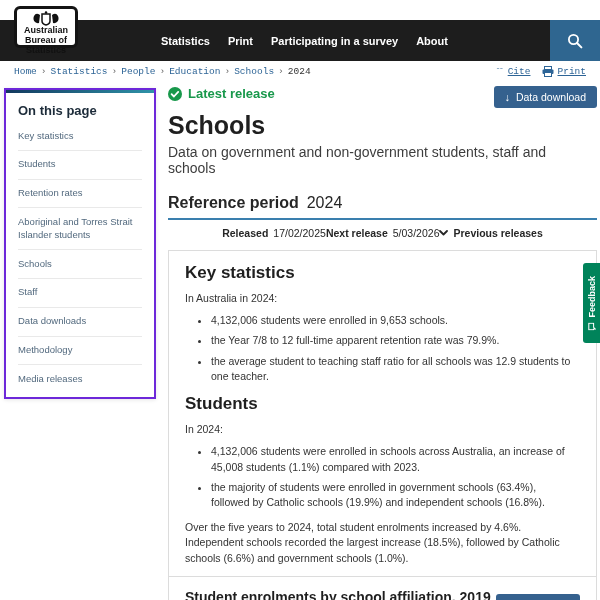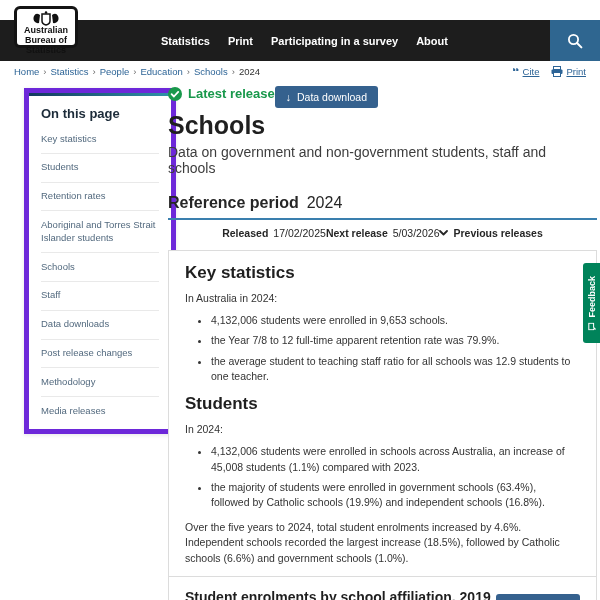--- a/index.html
+++ b/index.html
@@ -13,43 +13,43 @@
     border:3px solid #141414; border-radius:6px; z-index:10; display:flex; flex-direction:column;
     align-items:center; justify-content:flex-start; padding-top:2px; }
   .logo-text { font-size:9px; font-weight:bold; line-height:1.1; text-align:center; color:#111; }
   .main-nav { position:absolute; left:161px; top:0; height:41px; display:flex; gap:18px; align-items:center; }
   .nav-item { color:#fff; font-size:11px; font-weight:bold; cursor:pointer; white-space:nowrap; }
   .search-btn { position:absolute; right:0; top:0; width:50px; height:41px; background:#2f6690;
     display:flex; align-items:center; justify-content:center; cursor:pointer; }
 
   
   .crumb-row { position:absolute; top:64px; left:14px; right:14px; height:15px;
-    display:flex; justify-content:space-between; align-items:center; font-size:9.5px; }
+    display:flex; justify-content:space-between; align-items:center; font-size:9.5px;font-family:Liberation Mono, monospace; }
   .crumbs { display:flex; gap:4px; align-items:center; }
   .crumbs a { color:#2d6496; text-decoration:none; cursor:pointer; }
   .crumb-sep { color:#666; }
   .crumb-current { color:#333; }
   .doc-actions { display:flex; gap:12px; align-items:center; }
   .doc-actions .act { display:flex; gap:3px; align-items:center; color:#2d6496; cursor:pointer; }
   .doc-actions .act span { text-decoration:underline; }
   .quote-glyph { font-size:15px; font-weight:bold; line-height:8px; height:8px; overflow:hidden; color:#2d6496; }
 
   
-  .sidebar { position:absolute; top:88px; left:24px; width:152px; background:#fff;
-    border:5px solid #6d28d9; box-shadow:0 1px 4px rgba(0,0,0,.10); }
+  .sidebar { position:absolute; top:88px; left:4px; width:152px; background:#fff;
+    border:2px solid #6d28d9; box-shadow:0 1px 4px rgba(0,0,0,.10); }
   .sidebar-accent { height:3px; background:linear-gradient(90deg,#12395e,#2f93a8); }
   .sidebar-inner { padding:10px 12px 4px 12px; }
   .sidebar h3 { font-size:13px; color:#1c2b39; margin-bottom:4px; }
   .side-item { font-size:9.5px; color:#52697e; padding:7.5px 0; border-top:1px solid #e9e9e9;
     cursor:pointer; line-height:1.35; }
   .side-item:first-of-type { border-top:none; }
 
   
   .main { position:absolute; top:86px; left:168px; width:429px; }
-  .release-row { display:flex; align-items:flex-start; margin-bottom:2px; }
+  .release-row { display:flex; justify-content:space-between; align-items:flex-start; margin-bottom:2px; }
   .latest { display:flex; gap:6px; align-items:center; color:#18984b; font-weight:bold; font-size:13px; }
   .btn-blue { background:#35618e; color:#fff; border:none; border-radius:3px; font-size:10.5px;
     padding:5px 11px; display:flex; gap:6px; align-items:center; cursor:pointer;
     font-family:"Liberation Sans", sans-serif; }
   h1.title { font-size:25px; color:#1f1f1f; margin:3px 0 4px; }
   .subtitle { font-size:14px; color:#3d3d3d; margin-bottom:18px; }
   .ref-row { font-size:16px; margin-bottom:6px; }
   .ref-row b { margin-right:8px; }
   .blue-rule { border-bottom:2px solid #3a7fae; margin-bottom:7px; }
   .released-row { display:flex; justify-content:center; font-size:10.5px; margin-bottom:11px; }
@@ -151,21 +151,20 @@
     <div class="sidebar-inner">
       <h3>On this page</h3>
       <div id="side-items">
           <div class="side-item">Key statistics</div>
           <div class="side-item">Students</div>
           <div class="side-item">Retention rates</div>
           <div class="side-item">Aboriginal and Torres Strait Islander students</div>
           <div class="side-item">Schools</div>
           <div class="side-item">Staff</div>
           <div class="side-item">Data downloads</div>
-          <div class="side-item">Post release changes</div>
           <div class="side-item">Methodology</div>
           <div class="side-item">Media releases</div>
         </div>
     </div>
   </aside>
 
   <main class="main">
 
     <div class="release-row">
       <div class="latest">

